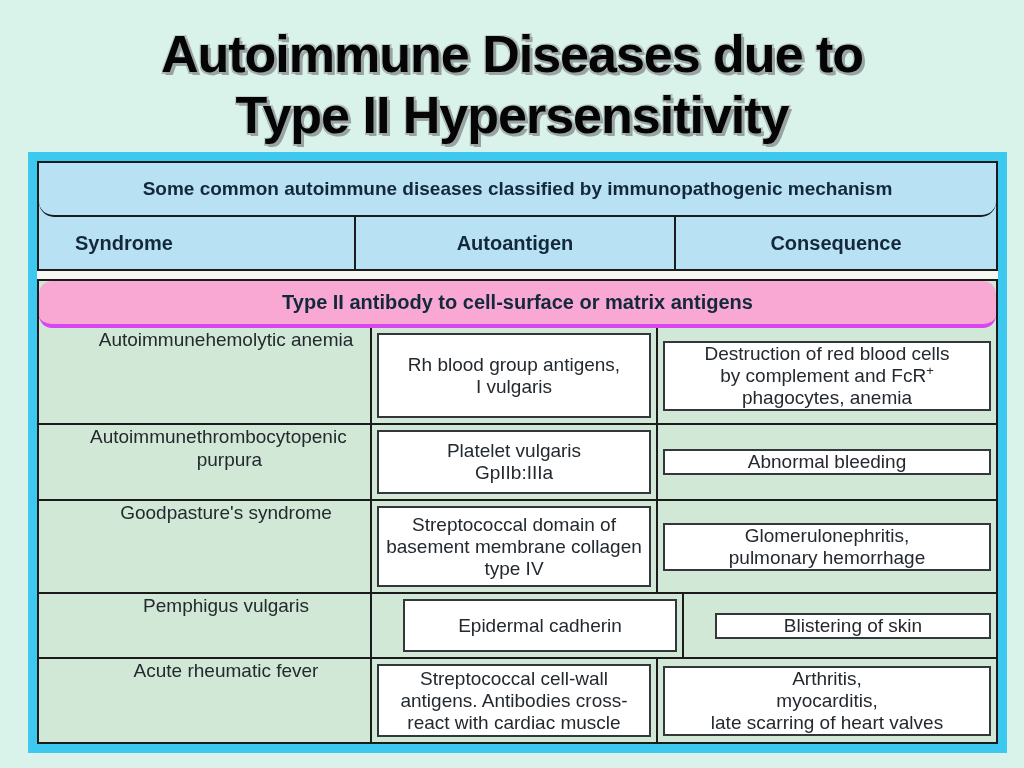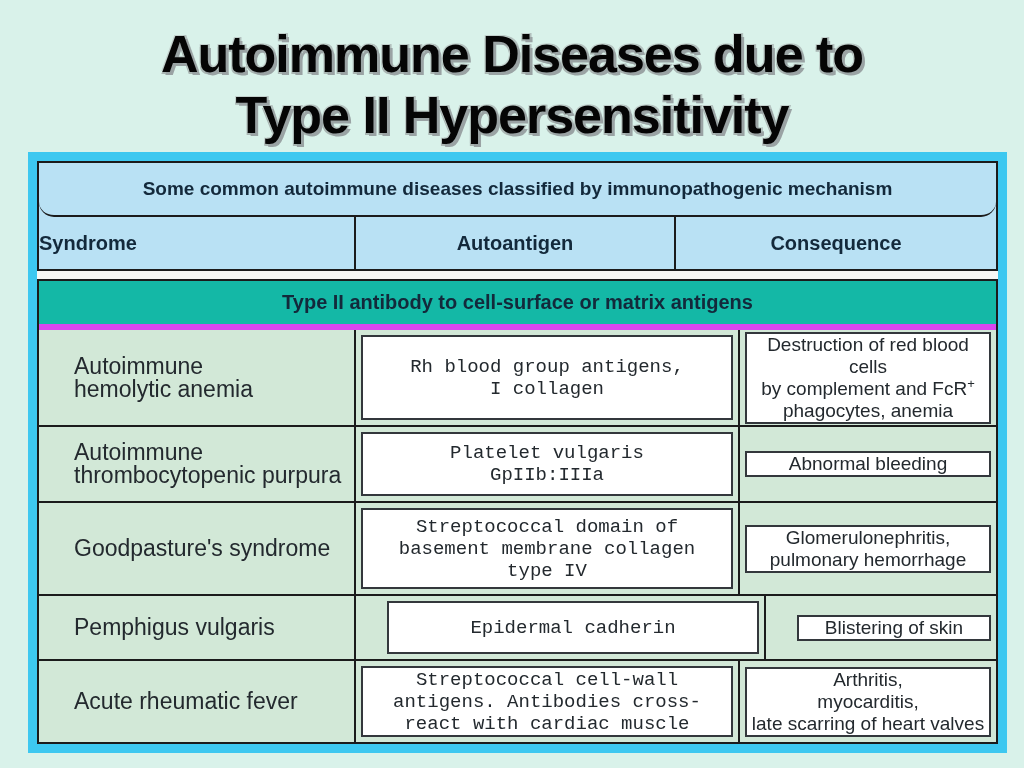--- a/index.html
+++ b/index.html
@@ -42,47 +42,47 @@
 
   .header-block { flex: none; border: 2px solid #1b1b1b; background: #b9e1f4; }
   .caption-row {
     height: 52px;
     border-bottom: 2px solid #1b1b1b;
     display: flex; align-items: center; justify-content: center;
     font-weight: bold; font-size: 19px; color: #13293b; border-radius: 15px;
   }
   .cols-row { height: 52px; display: flex; font-weight: bold; font-size: 20px; color: #13293b; }
   .colh { display: flex; align-items: center; justify-content: center; box-sizing: border-box; }
-  .colh-syndrome { width: 317px; border-right: 2px solid #1b1b1b; justify-content: flex-start; }
+  .colh-syndrome { width: 317px; border-right: 2px solid #1b1b1b; justify-content: flex-start; padding-left: 36px; }
   .colh-autoantigen { width: 320px; border-right: 2px solid #1b1b1b; }
   .colh-consequence { flex: 1; }
 
   .gap { flex: none; height: 8px; background: #f7f7f4; }
 
   .body-block { flex: 1; border: 2px solid #1b1b1b; background: #d2e8d7; display: flex; flex-direction: column; }
   .section-row {
-    flex: none; height: 43px; background: #14b8a6; border-bottom: 6px solid #d946ef;
+    flex: none; height: 43px; background: #f9a8d4; border-bottom: 4px solid #d946ef;
     display: flex; align-items: center; justify-content: center;
-    font-weight: bold; font-size: 20px; color: #13293b;
+    font-weight: bold; font-size: 20px; color: #13293b; border-radius: 13px;
   }
   .data-row { flex: none; display: flex; border-bottom: 2px solid #1b1b1b; }
   .data-row.r1 { height: 95px; }
   .data-row.r2 { height: 74px; }
   .data-row.r3 { height: 91px; }
   .data-row.r4 { height: 63px; gap: 26px; }
   .data-row.r5 { flex: 1; border-bottom: none; }
 
   .cell { box-sizing: border-box; }
   .cell-syndrome {
     width: 317px; border-right: 2px solid #1b1b1b;
-    display: flex; flex-direction: column; justify-content: center;
+    display: flex; flex-direction: row; justify-content: center;
     padding-left: 35px; padding-right: 8px;
-    font-size: 23px; line-height: 23px; color: #23292e;
-  }
-  .cell-mid { width: 384px; border-right: 2px solid #1b1b1b; padding: 5px; display: flex; font-family: Liberation Mono, monospace; }
+    font-size: 19px; line-height: 23px; color: #23292e; margin-left: 16px;
+  }
+  .cell-mid { width: 286px; border-right: 2px solid #1b1b1b; padding: 5px; display: flex; }
   .cell-last { flex: 1; padding: 5px; display: flex; align-items: center; }
   .white-box {
     flex: 1; background: #ffffff; border: 2px solid #33373c;
     display: flex; flex-direction: column; align-items: center; justify-content: center;
     text-align: center; font-size: 19px; line-height: 22px; color: #23292e;
   }
   .white-box sup { font-size: 13px; line-height: 0; vertical-align: super; }
 </style>
 </head>
 <body>
@@ -112,21 +112,21 @@
         <div class="section-row">Type II antibody to cell-surface or matrix antigens</div>
 
         <div class="data-row r1">
           <div class="cell cell-syndrome">
             <div>Autoimmune</div>
             <div>hemolytic anemia</div>
           </div>
           <div class="cell cell-mid">
             <div class="white-box">
               <div>Rh blood group antigens,</div>
-              <div>I collagen</div>
+              <div>I vulgaris</div>
             </div>
           </div>
           <div class="cell cell-last">
             <div class="white-box">
               <div>Destruction of red blood cells</div>
               <div><span>by complement and FcR</span><sup>+</sup></div>
               <div>phagocytes, anemia</div>
             </div>
           </div>
         </div>

